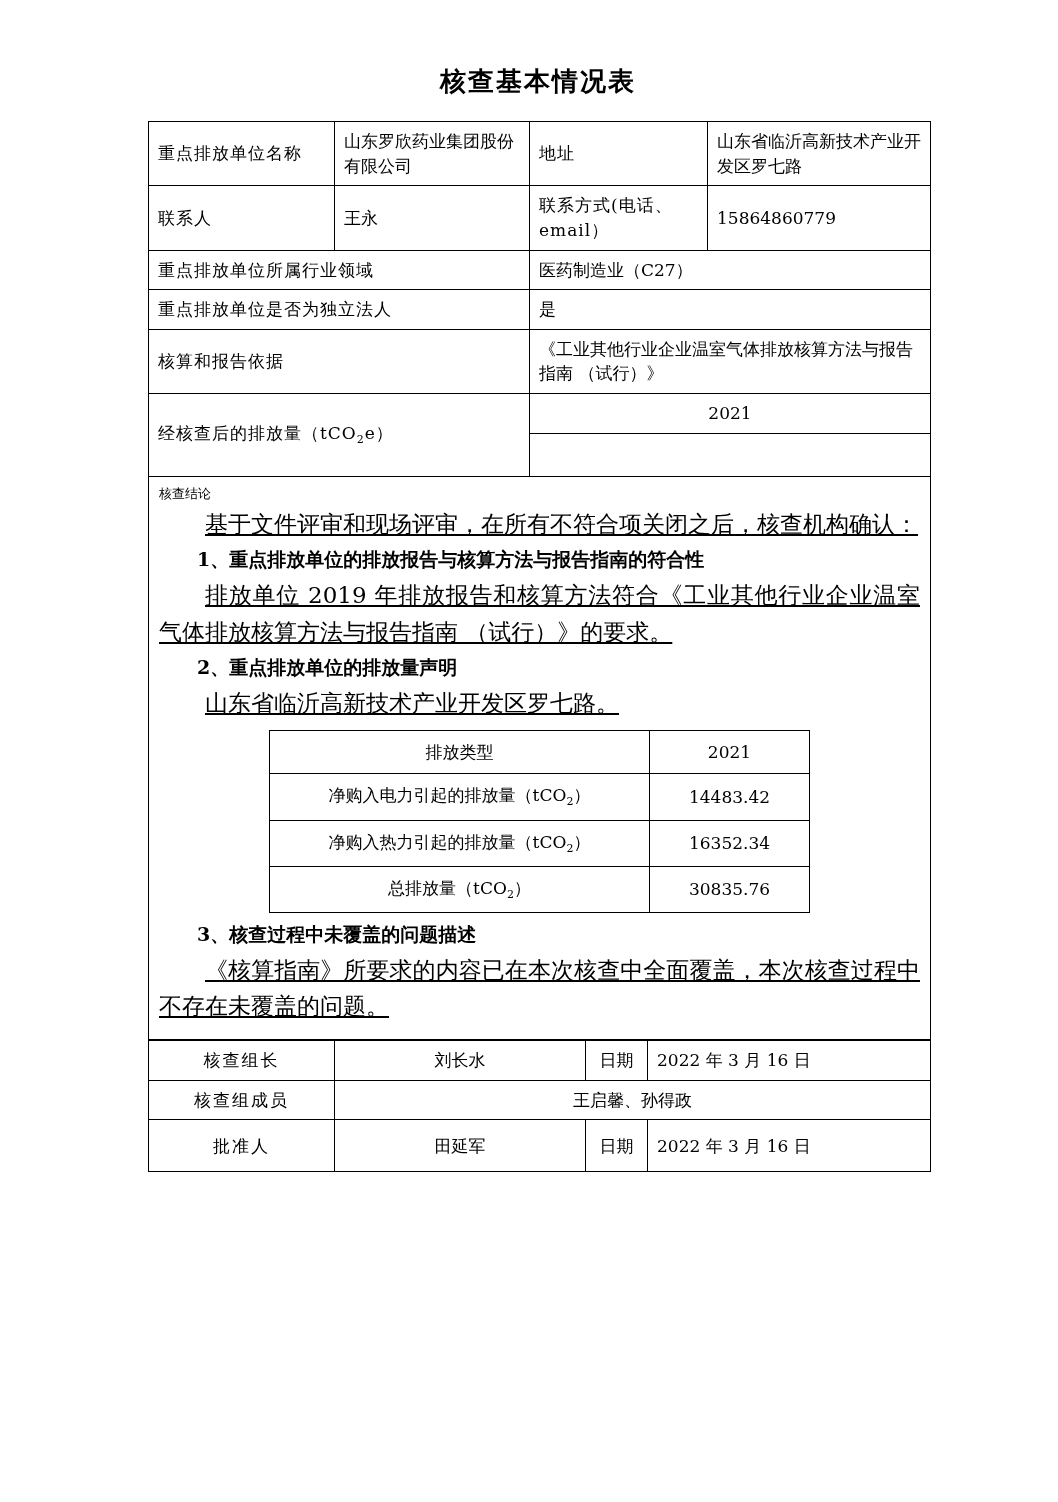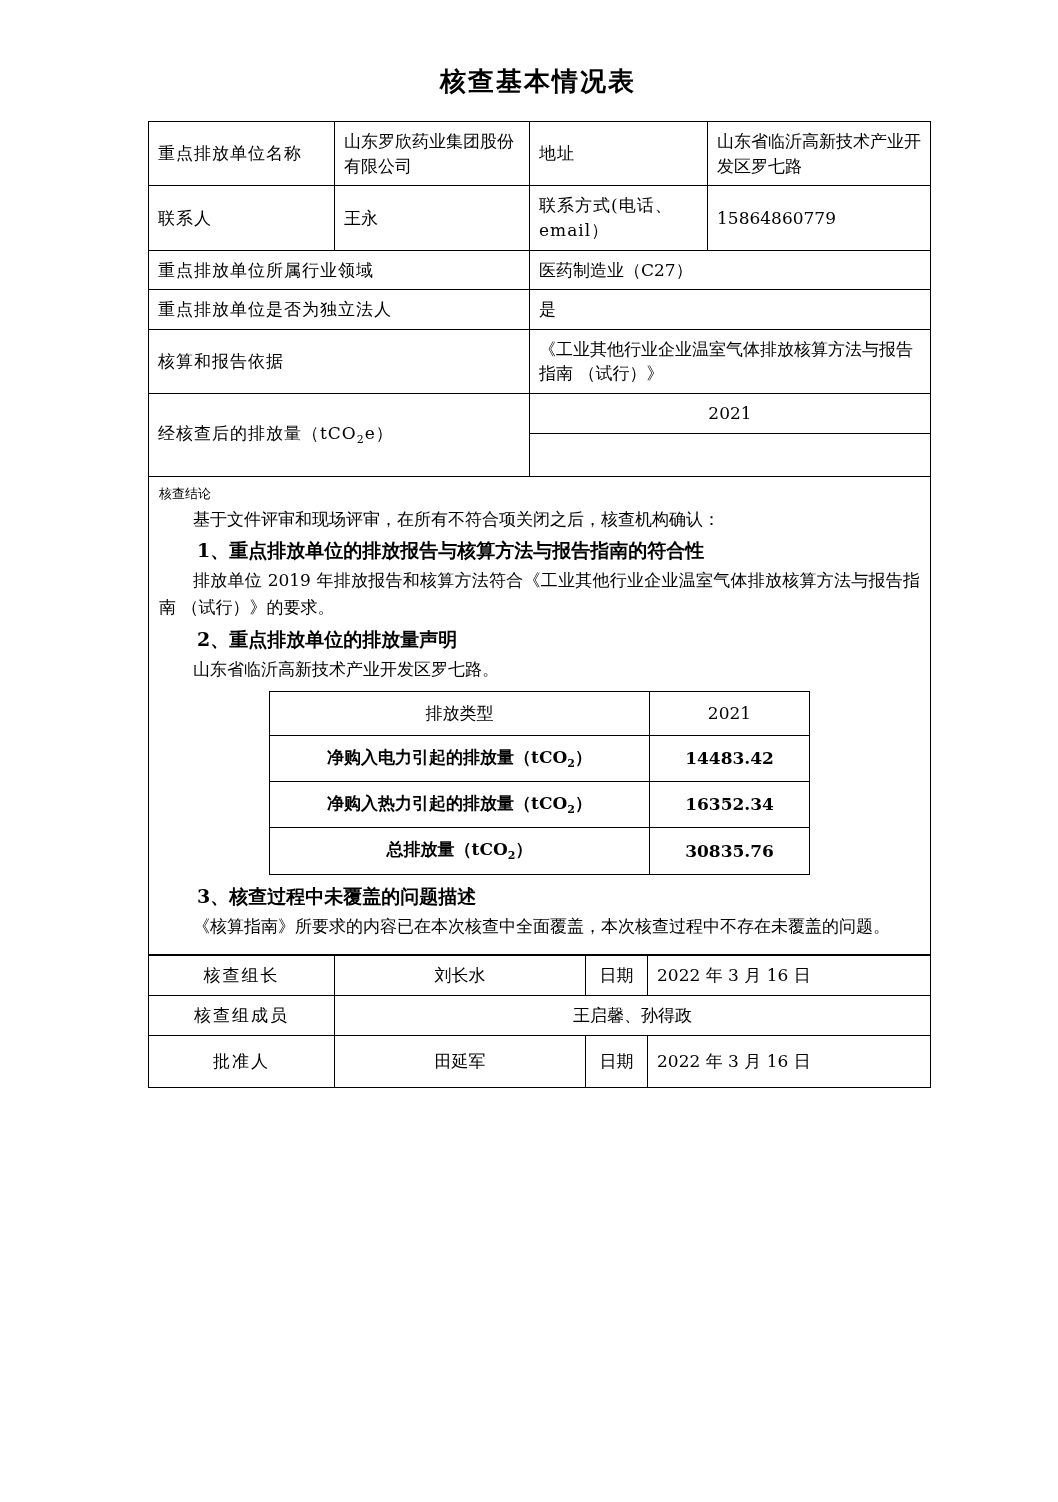--- a/index.html
+++ b/index.html
@@ -46,45 +46,46 @@
   }
   .conclusion-cell {
     padding: 8px 10px 12px 10px !important;
     vertical-align: top;
   }
   .concl-title {
     font-size: 13px;
     margin-bottom: 2px;
   }
   .concl-p {
-    font-size: 17px;
+    font-size: 23px;
     line-height: 1.6;
     text-indent: 2em;
     margin: 2px 0;
     text-align: justify;
+    text-decoration: underline;
   }
   .concl-h {
     font-size: 19px;
     font-weight: bold;
     line-height: 1.6;
     text-indent: 2em;
     margin: 2px 0;
   }
   table.emis {
     border-collapse: collapse;
     margin: 8px auto 6px auto;
     width: 540px;
     table-layout: fixed;
   }
   table.emis td, table.emis th {
     border: 1px solid #000;
     font-size: 17px;
     padding: 9px 6px;
     text-align: center;
-    font-weight: bold;
+    font-weight: normal;
   }
   table.emis th { font-weight: normal; }
   .emis-type-col { width: 380px; }
   .emis-val-col { width: 160px; }
   sub { font-size: 11px; }
   .sig-name { text-align: center; }
   .sig-label { text-align: center; letter-spacing: 2px; }
   .date-label { text-align: center; }
   .year-cell { text-align: center; font-size: 17px; }
   .small-blank { height: 28px; }

